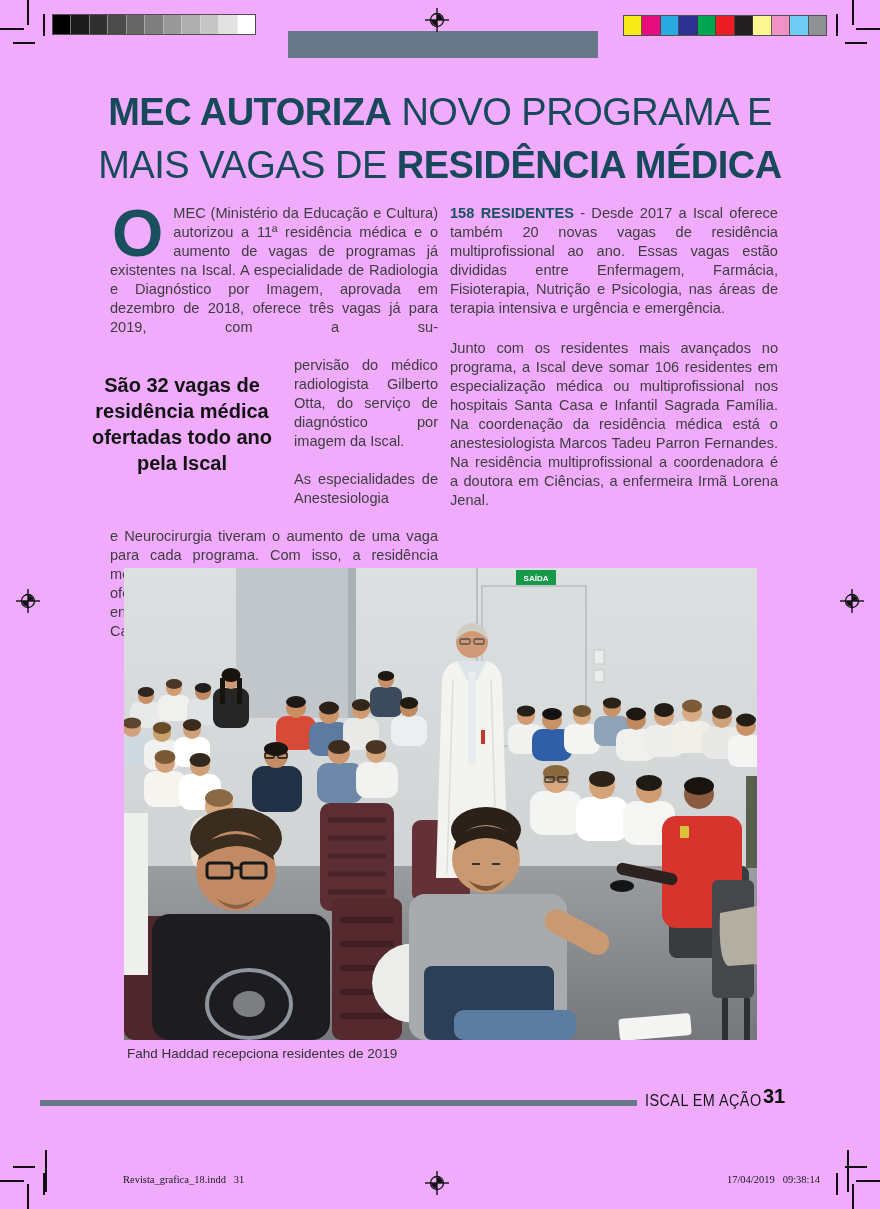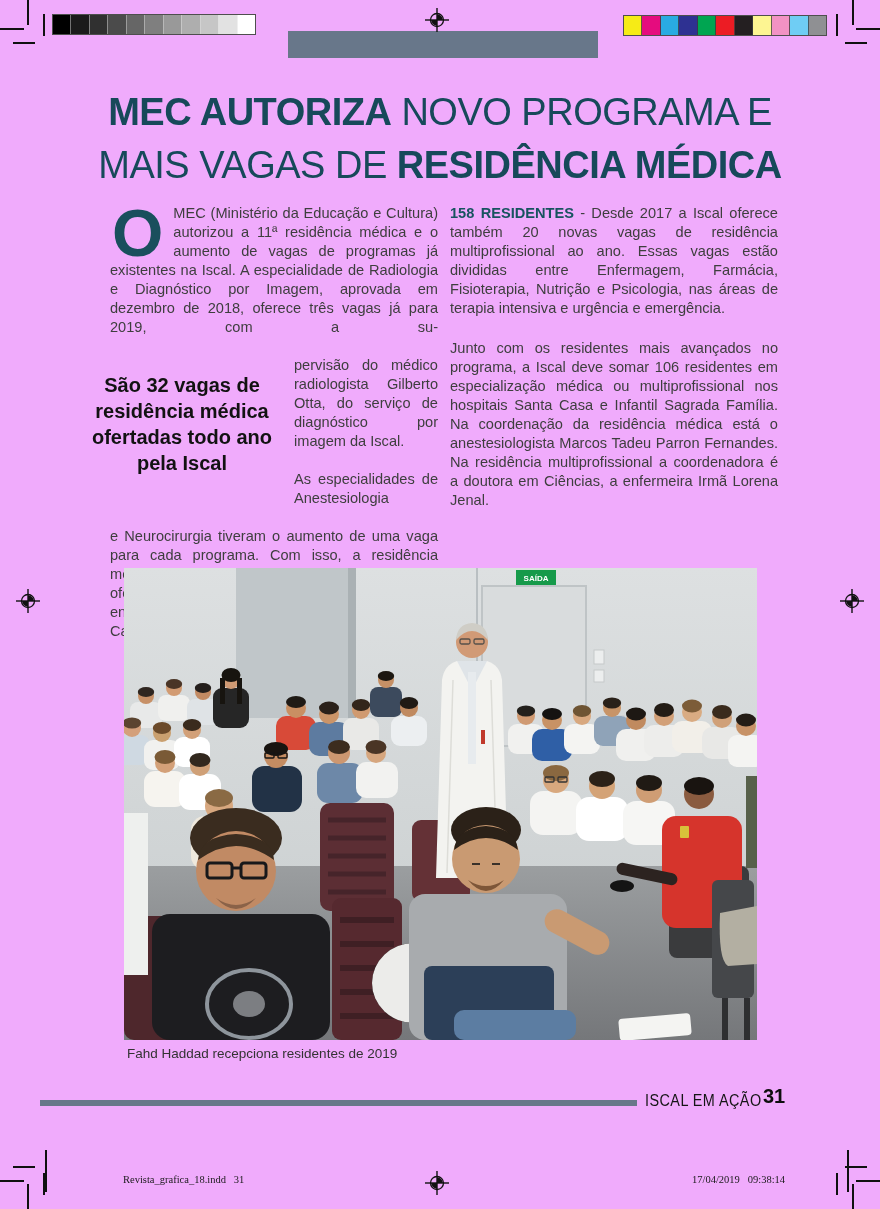--- a/index.html
+++ b/index.html
@@ -407,15 +407,15 @@
     </g>
   </svg>
 
   <div class="caption">Fahd Haddad recepciona residentes de 2019</div>
 
   <div class="footbar"></div>
   <div class="brand">ISCAL EM AÇÃO</div>
   <div class="pagenum">31</div>
 
   <div class="slug" style="left:113px;top:1174px;margin-left:10px;">Revista_grafica_18.indd   31</div>
-  <div class="slug" style="left:692px;top:1174px;width:142px;">17/04/2019   09:38:14</div>
+  <div class="slug" style="left:678px;top:1174px;width:142px;text-align:right;">17/04/2019   09:38:14</div>
 
 </div>
 
 </body></html>

